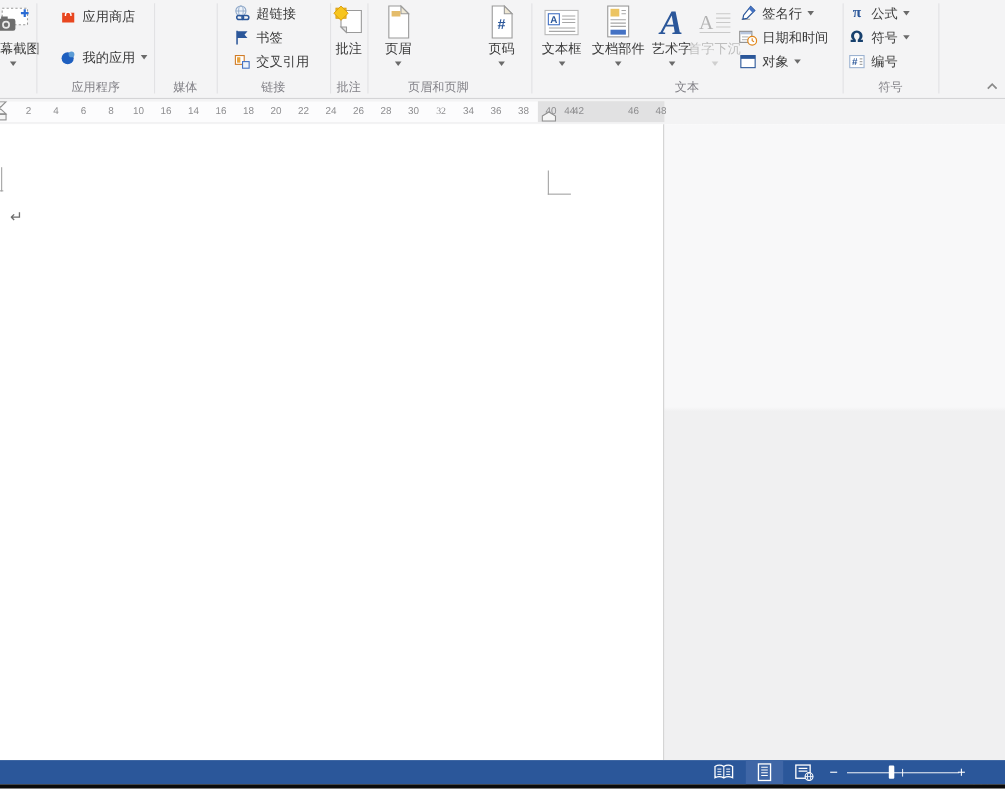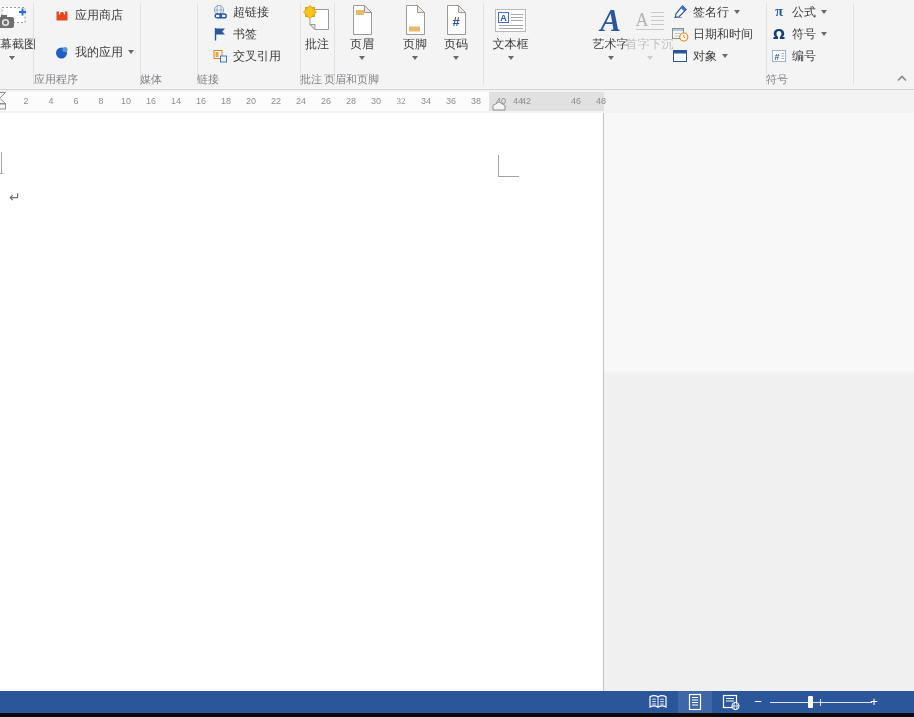--- a/index.html
+++ b/index.html
@@ -2,21 +2,21 @@
 <html><head>
 <meta charset="utf-8">
 <style>
   html,body{margin:0;padding:0;}
   body{font-family:"Liberation Sans","DejaVu Sans",sans-serif;}
   .app{position:relative;width:914px;height:717px;overflow:hidden;background:#fff;}
 
   
   .ribbon{position:absolute;left:0;top:0;width:914px;height:89px;background:#f4f4f5;border-bottom:1px solid #d4d4d6;}
   .sep{position:absolute;top:3px;height:82px;width:1px;background:#e2e2e4;}
-  .gcaption{position:absolute;top:72px;font-size:11px;color:#828187;text-align:left;white-space:nowrap;}
+  .gcaption{position:absolute;top:72px;font-size:11px;color:#828187;text-align:center;white-space:nowrap;}
   .bigbtn{position:absolute;top:2px;height:68px;display:flex;flex-direction:column;align-items:center;}
   .bicon{height:36px;display:flex;align-items:center;justify-content:center;}
   .blabel{font-size:12px;color:#3b3b3b;line-height:13px;white-space:nowrap;}
   .rowbtn{position:absolute;height:20px;display:flex;align-items:center;}
   .ricon{width:18px;height:16px;display:flex;align-items:center;justify-content:center;margin-right:4px;}
   .rlabel{font-size:12px;color:#3b3b3b;white-space:nowrap;}
   .dd{width:0;height:0;border-left:3.5px solid transparent;border-right:3.5px solid transparent;border-top:4px solid #6a6a6a;margin-top:5px;}
   .dd-r{width:0;height:0;border-left:3.5px solid transparent;border-right:3.5px solid transparent;border-top:4px solid #6a6a6a;margin-left:5px;}
   .disabled .blabel{color:#bdbdbd;}
   .disabled .dd{border-top-color:#cfcfcf;}
@@ -152,31 +152,20 @@
       <span class="bicon">
         <svg width="24" height="32" viewBox="0 0 24 32">
           <path d="M3.5 1.5 H14.5 L21.5 8.5 V30.5 H3.5 Z" fill="#fff" stroke="#9a9a9a"></path>
           <path d="M14.5 1.5 V8.5 H21.5 Z" fill="#efe8d4" stroke="#9a9a9a"></path>
           <rect x="6" y="6" width="8" height="5" fill="#e4bc6a"></rect>
         </svg>
       </span>
       <span class="blabel">页眉</span>
       <span class="dd"></span>
     </div>
-    <div class="bigbtn" style="left:393px;width:44px">
-      <span class="bicon">
-        <svg width="24" height="32" viewBox="0 0 24 32">
-          <path d="M3.5 1.5 H14.5 L21.5 8.5 V30.5 H3.5 Z" fill="#fff" stroke="#9a9a9a"></path>
-          <path d="M14.5 1.5 V8.5 H21.5 Z" fill="#efe8d4" stroke="#9a9a9a"></path>
-          <rect x="6" y="22.5" width="11" height="5" fill="#e4bc6a"></rect>
-        </svg>
-      </span>
-      <span class="blabel">页脚</span>
-      <span class="dd"></span>
-    </div>
     <div class="bigbtn" style="left:434px;width:44px">
       <span class="bicon">
         <svg width="24" height="32" viewBox="0 0 24 32">
           <path d="M3.5 1.5 H14.5 L21.5 8.5 V30.5 H3.5 Z" fill="#fff" stroke="#9a9a9a"></path>
           <path d="M14.5 1.5 V8.5 H21.5 Z" fill="#efe8d4" stroke="#9a9a9a"></path>
           <text x="12" y="22" font-size="13" font-weight="bold" fill="#2b579a" text-anchor="middle">#</text>
         </svg>
       </span>
       <span class="blabel">页码</span>
       <span class="dd"></span>
@@ -191,20 +180,34 @@
           <rect x="4.5" y="5.5" width="10" height="10" fill="#fff" stroke="#4472c4"></rect>
           <text x="9.5" y="13.5" font-size="9" font-weight="bold" fill="#2b579a" text-anchor="middle">A</text>
           <g stroke="#a6a6a6">
               <path d="M17 7.5 h12 M17 10.5 h12 M17 13.5 h12 M5 18.5 h24 M5 21.5 h24"></path>
             </g>
         </svg>
       </span>
       <span class="blabel">文本框</span>
       <span class="dd"></span>
     </div>
+    <div class="bigbtn" style="left:537px;width:50px">
+      <span class="bicon">
+        <svg width="26" height="32" viewBox="0 0 26 32">
+          <rect x="3.5" y="1.5" width="19" height="28" fill="#fff" stroke="#9a9a9a"></rect>
+          <rect x="6" y="4" width="8" height="7" fill="#ecc461"></rect>
+          <g stroke="#a6a6a6">
+              <path d="M16 5.5 h4 M16 8.5 h4 M6 14 h14 M6 17 h14 M6 20 h14"></path>
+            </g>
+          <rect x="6" y="23" width="14" height="4.5" fill="#4472c4"></rect>
+        </svg>
+      </span>
+      <span class="blabel">文档部件</span>
+      <span class="dd"></span>
+    </div>
     <div class="bigbtn" style="left:588px;width:45px">
       <span class="bicon">
         <span class="glyph-wordart">A</span>
       </span>
       <span class="blabel">艺术字</span>
       <span class="dd"></span>
     </div>
     <div class="bigbtn disabled" style="left:627px;width:45px">
       <span class="bicon">
         <svg width="34" height="27" viewBox="0 0 34 27">
@@ -243,20 +246,21 @@
     <div class="rowbtn" style="left:671px;top:46px">
       <span class="ricon">
         <svg width="16" height="14" viewBox="0 0 16 14">
           <rect x="1.5" y="1.5" width="13" height="11" fill="#fff" stroke="#2b579a"></rect>
           <rect x="1.5" y="1.5" width="13" height="3" fill="#2b579a"></rect>
         </svg>
       </span>
       <span class="rlabel">对象</span>
       <span class="dd-r"></span>
     </div>
+    <div class="gcaption" style="left:483px;width:283px">文本</div>
     <div class="sep" style="left:766px"></div>
 
     <div class="rowbtn" style="left:770px;top:2px">
       <span class="ricon">
           <span class="glyph-pi">π</span>
         </span>
       <span class="rlabel">公式</span>
       <span class="dd-r"></span>
     </div>
     <div class="rowbtn" style="left:770px;top:24px">

